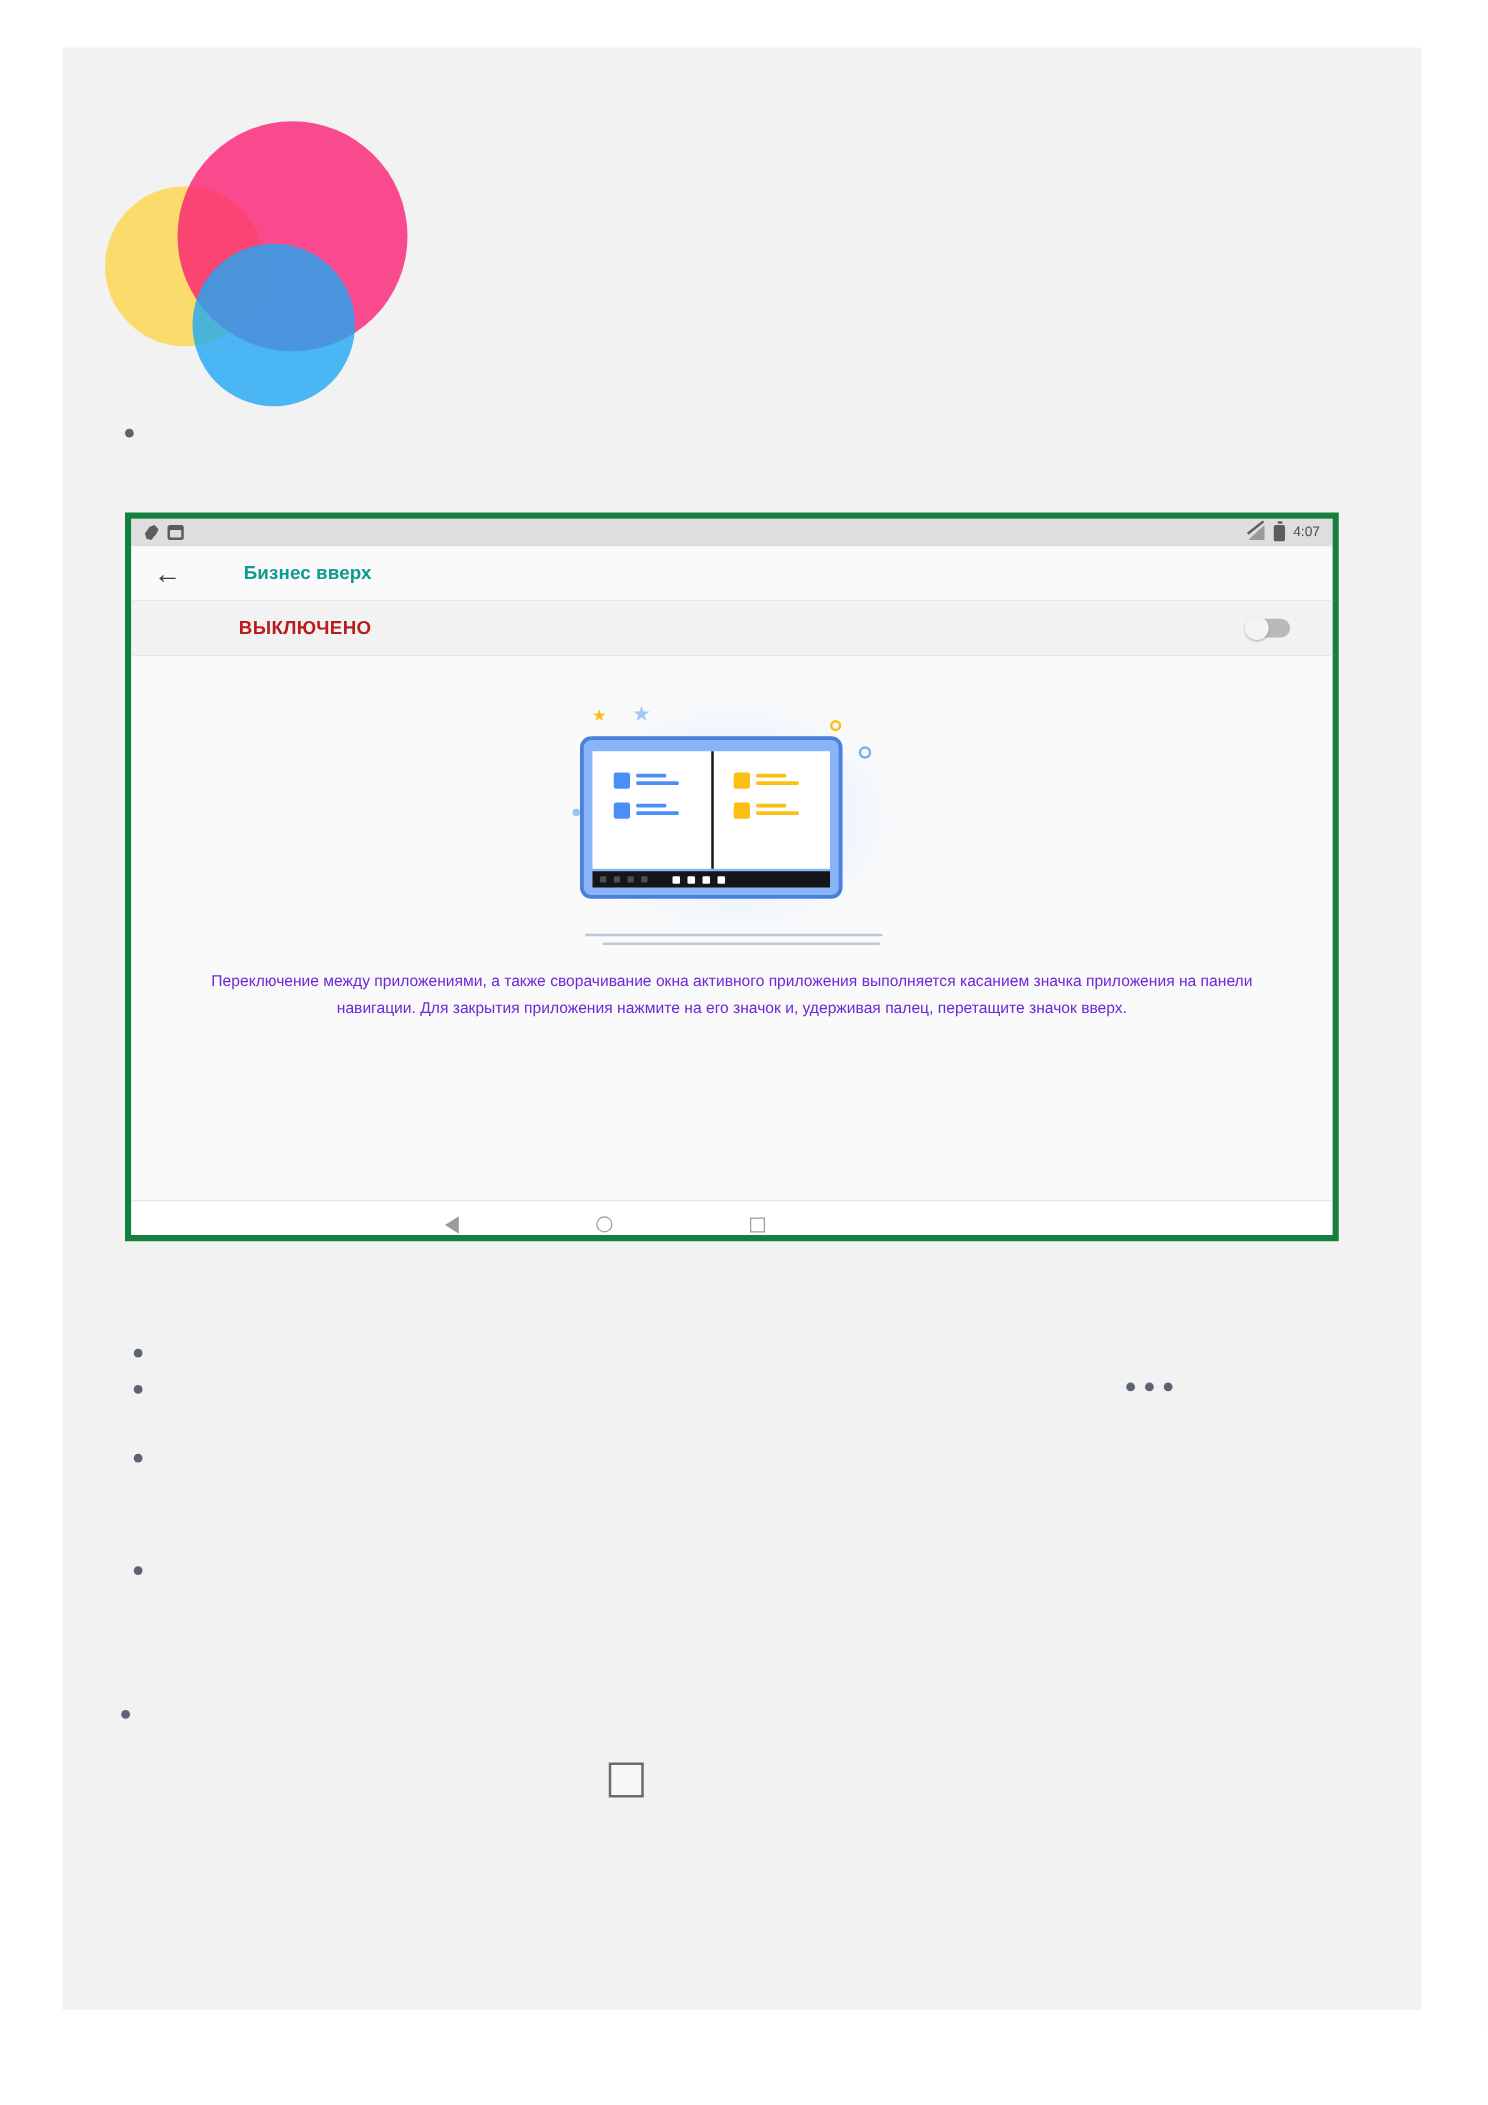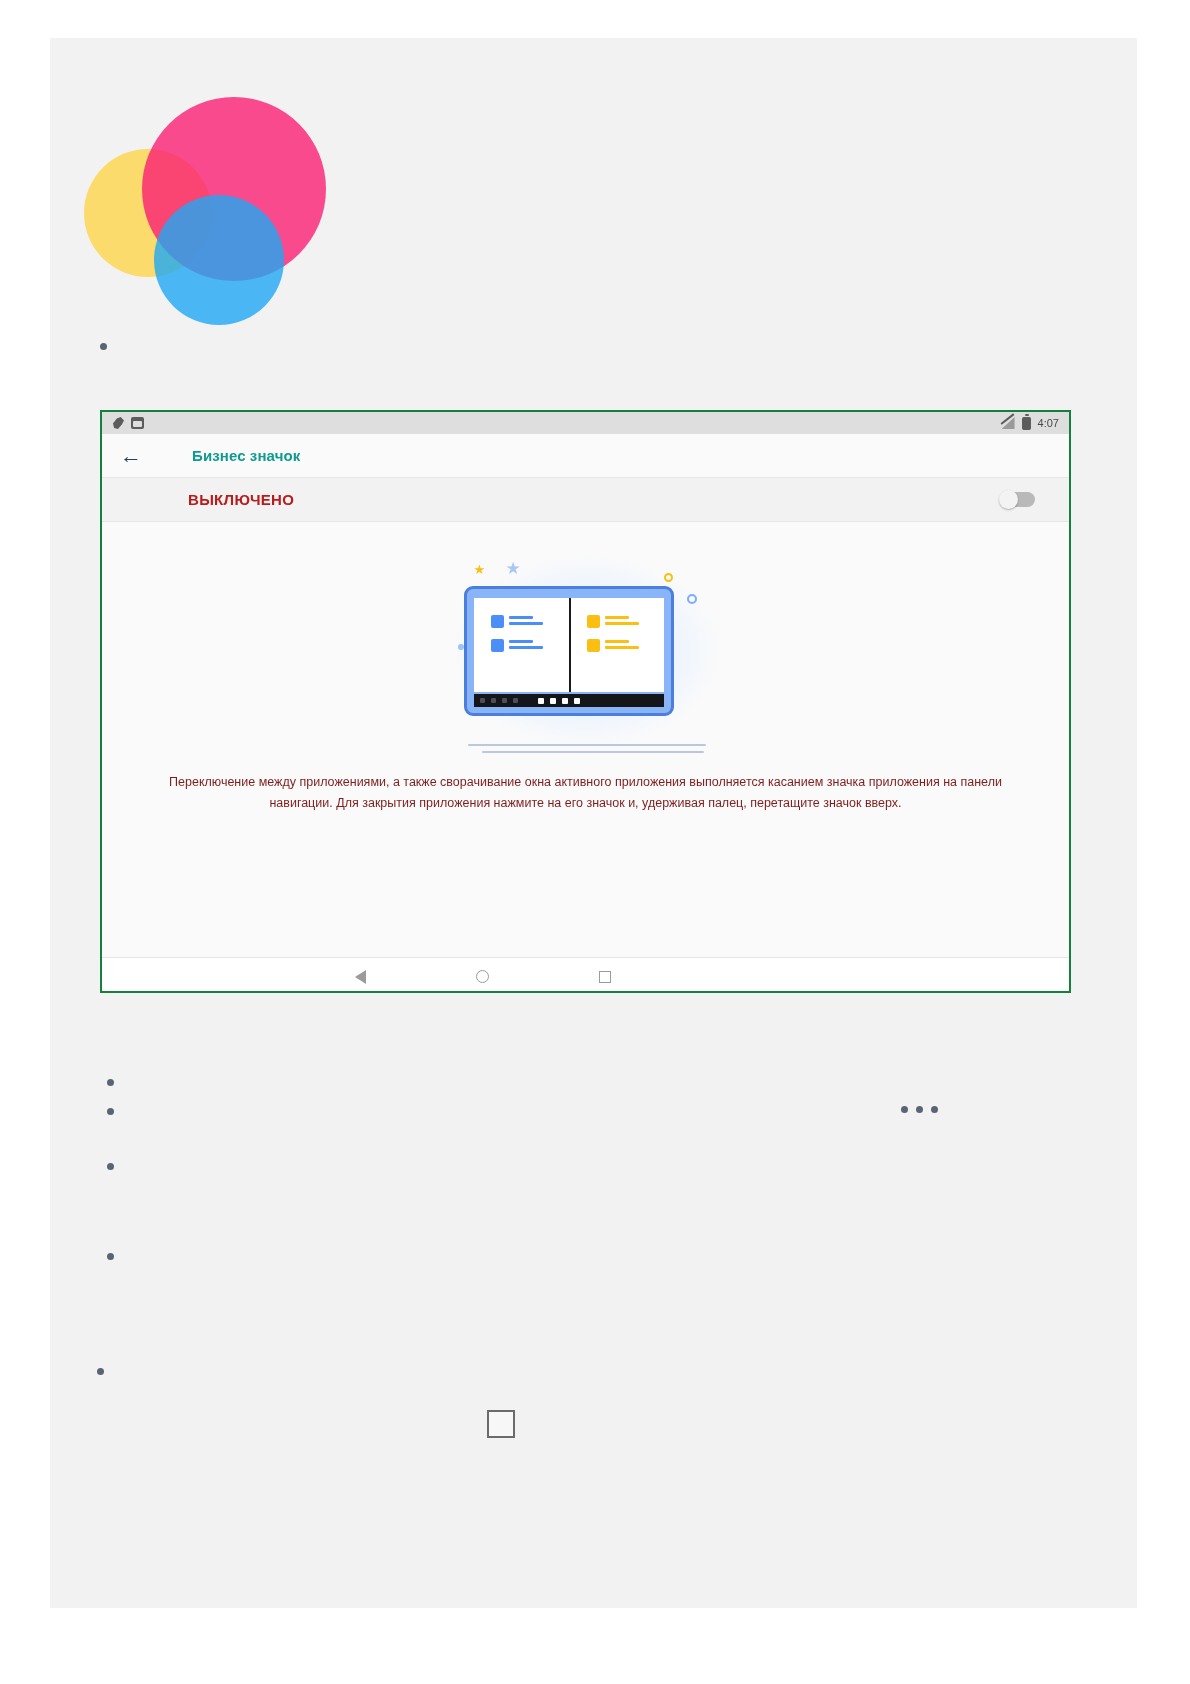--- a/index.html
+++ b/index.html
@@ -52,21 +52,21 @@
     border: 2px solid #6b6b6b;
     background: #f7f7f7;
   }
 
   
   .shot {
     position: absolute;
     left: 50px; top: 372px;
     width: 971px; height: 583px;
     background: #fafafa;
-    border: 2px solid #15803d;
+    border: 5px solid #15803d;
     overflow: hidden;
   }
   .statusbar {
     position: relative;
     height: 22px;
     background: #dedede;
     display: flex; align-items: center;
     padding: 0 10px;
   }
   .sb-left { display: flex; align-items: center; gap: 7px; }
@@ -243,21 +243,21 @@
   }
 
   .desc {
     position: absolute;
     left: 50%; top: 250px;
     transform: translateX(-50%);
     width: 840px;
     text-align: center;
     font-size: 12.5px;
     line-height: 1.65;
-    color: #7f1d1d;
+    color: #6d28d9;
   }
 
   .navbar {
     height: 38px;
     background: #ffffff;
     border-top: 1px solid #e6e6e6;
     display: flex; align-items: center;
   }
   .nav-btn {
     flex: 0 0 auto;
@@ -316,21 +316,21 @@
       </div>
       <div class="sb-right">
         <span class="ic-signal-off"></span>
         <span class="ic-battery"></span>
         <span>4:07</span>
       </div>
     </div>
 
     <div class="titlebar">
       <div class="back-arrow">←</div>
-      <div class="title-text">Бизнес значок</div>
+      <div class="title-text">Бизнес вверх</div>
     </div>
 
     <div class="toggle-row">
       <div class="toggle-label">ВЫКЛЮЧЕНО</div>
       <div class="switch">
         <div class="knob"></div>
       </div>
     </div>
 
     <div class="content">

